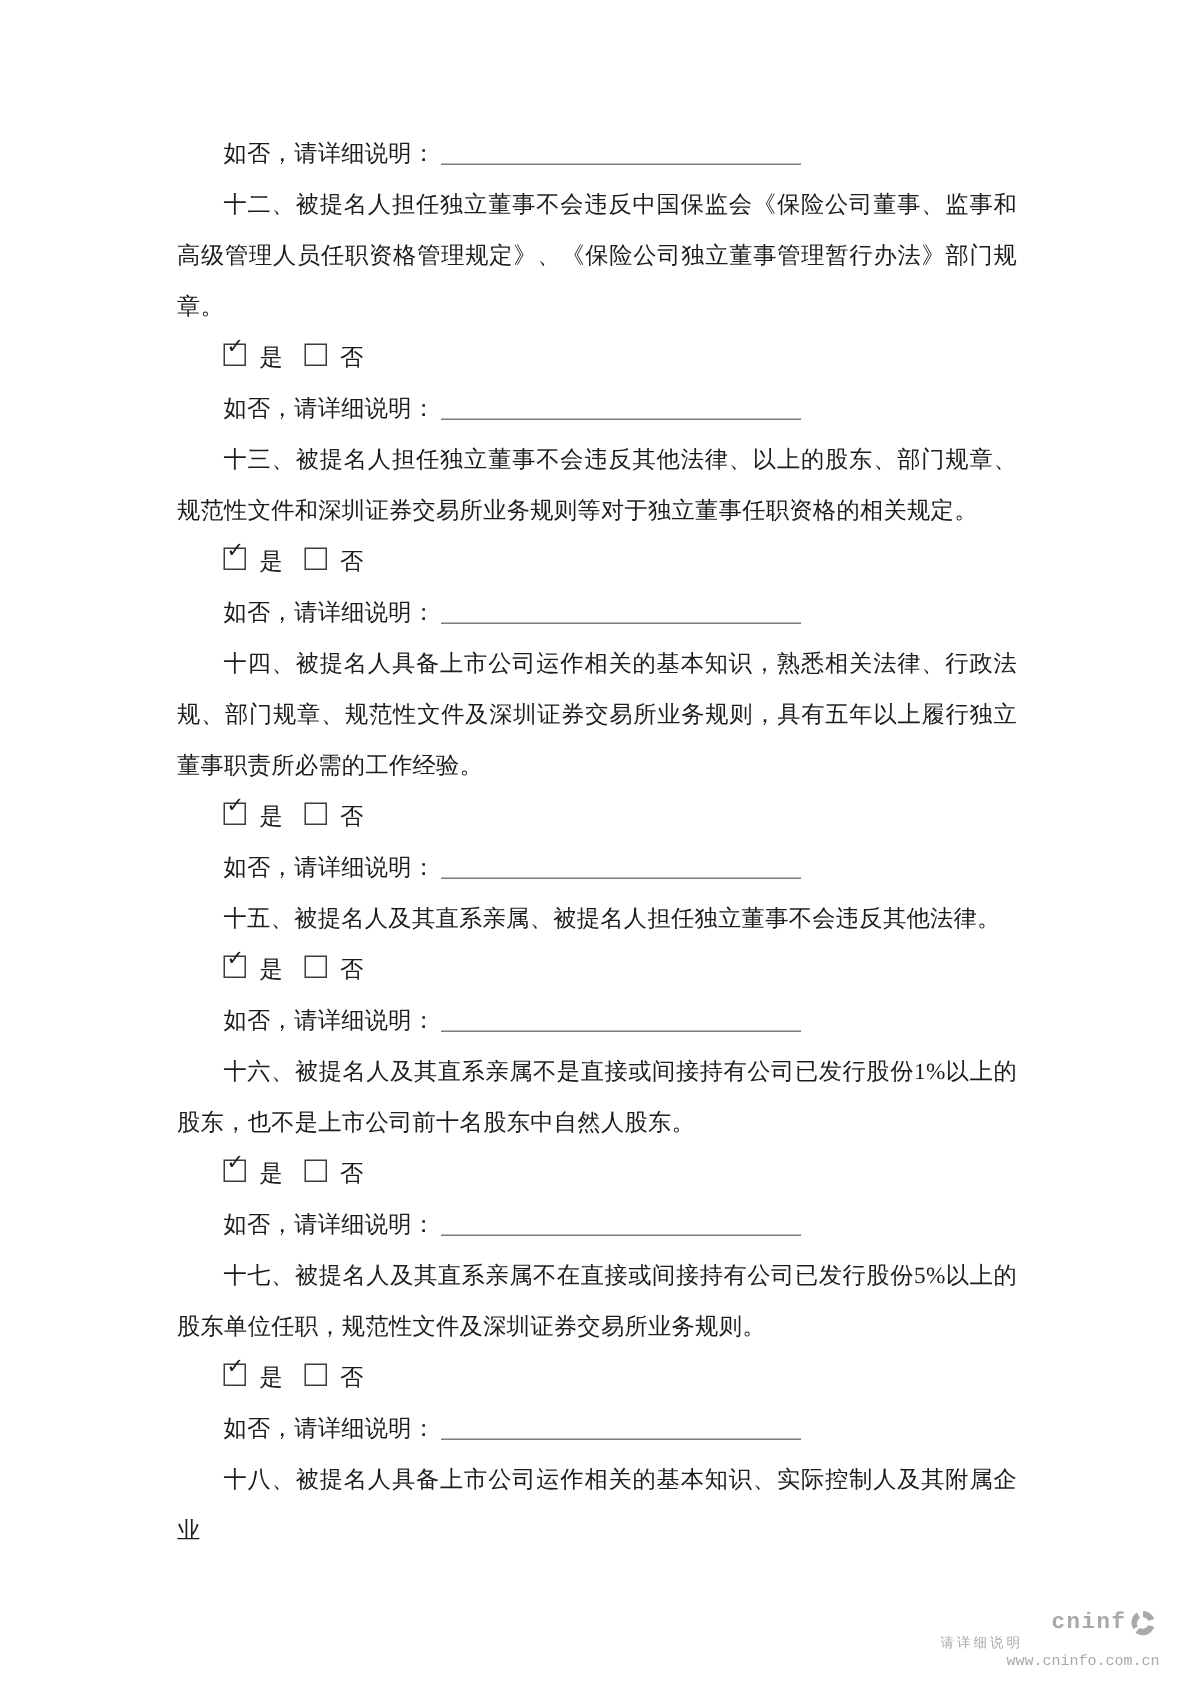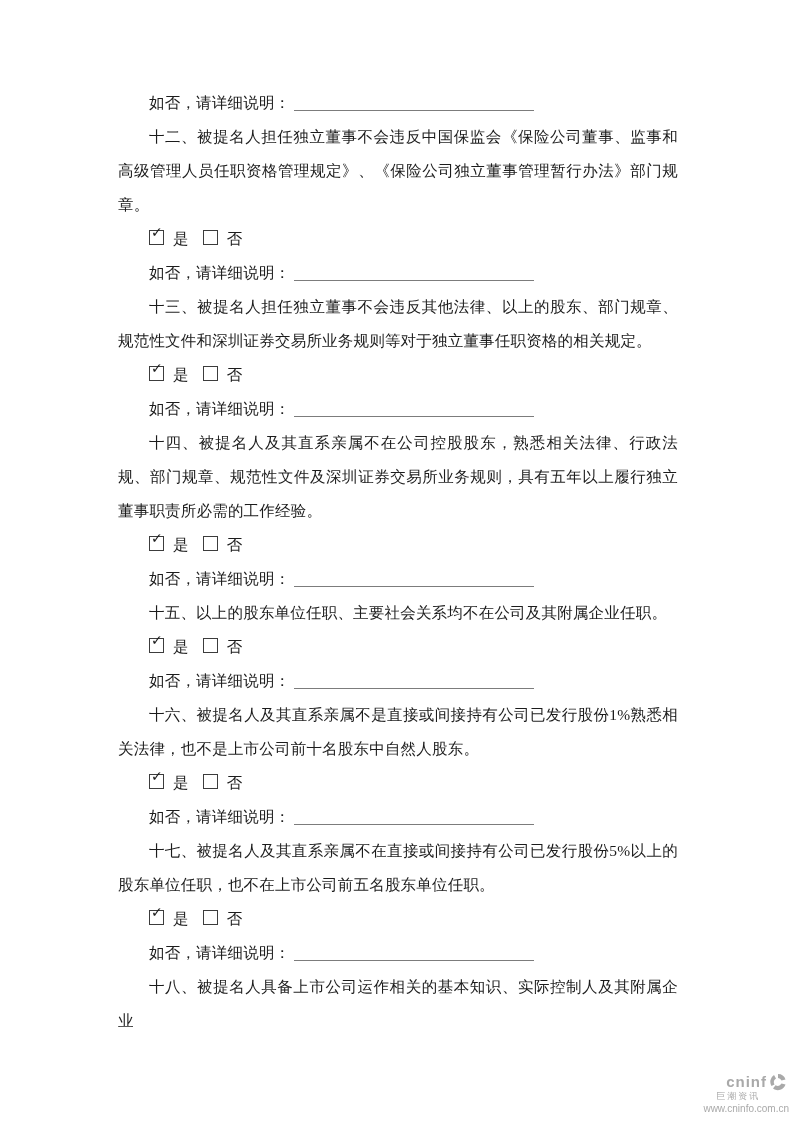--- a/index.html
+++ b/index.html
@@ -24,66 +24,66 @@
   .checkbox .mark{
     position:absolute;left:1px;top:-6px;font-size:14px;line-height:14px;
     color:#1c1c1c;font-family:"DejaVu Sans",sans-serif;
   }
   .cb-label{margin-left:9px;margin-right:14px;}
   .blank{
     display:inline-block;width:240px;height:2px;
     border-bottom:1.4px solid #7c7c7c;vertical-align:-3px;margin-left:4px;
   }
   .watermark{
-    position:absolute;right:4px;bottom:8px;text-align:center;line-height:1.1;
-    font-family:Liberation Sans, sans-serif;
+    position:absolute;right:20px;bottom:8px;text-align:left;line-height:1.1;
+    font-family:Liberation Mono, monospace;
   }
   .wm-row1{display:flex;align-items:center;justify-content:flex-end;gap:2px;padding-right:2px;}
   .wm-name{font-size:15px;font-weight:bold;letter-spacing:1px;}
   .wm-cn{font-size:9px;letter-spacing:2px;margin-top:1px;padding-right:16px;}
-  .wm-url{font-size:10px;margin-top:1px;}
+  .wm-url{font-size:10px;margin-top:1px;margin-left:44px;}
 </style>
 </head>
 <body>
 
 <div class="content">
 
   <p class="para row"><span>如否，请详细说明：</span><span class="blank"></span></p>
 
   <p class="para indent">十二、被提名人担任独立董事不会违反中国保监会《保险公司董事、监事和高级管理人员任职资格管理规定》、《保险公司独立董事管理暂行办法》部门规章。</p>
   <p class="para row">
     <span class="checkbox checked"><span class="mark">✓</span></span><span class="cb-label">是</span><span class="checkbox"></span><span class="cb-label">否</span>
   </p>
   <p class="para row"><span>如否，请详细说明：</span><span class="blank"></span></p>
 
   <p class="para indent">十三、被提名人担任独立董事不会违反其他法律、以上的股东、部门规章、规范性文件和深圳证券交易所业务规则等对于独立董事任职资格的相关规定。</p>
   <p class="para row">
     <span class="checkbox checked"><span class="mark">✓</span></span><span class="cb-label">是</span><span class="checkbox"></span><span class="cb-label">否</span>
   </p>
   <p class="para row"><span>如否，请详细说明：</span><span class="blank"></span></p>
 
-  <p class="para indent">十四、被提名人及其直系亲属不在公司控股股东，熟悉相关法律、行政法规、部门规章、规范性文件及深圳证券交易所业务规则，具有五年以上履行独立董事职责所必需的工作经验。</p>
+  <p class="para indent">十四、被提名人具备上市公司运作相关的基本知识，熟悉相关法律、行政法规、部门规章、规范性文件及深圳证券交易所业务规则，具有五年以上履行独立董事职责所必需的工作经验。</p>
   <p class="para row">
     <span class="checkbox checked"><span class="mark">✓</span></span><span class="cb-label">是</span><span class="checkbox"></span><span class="cb-label">否</span>
   </p>
   <p class="para row"><span>如否，请详细说明：</span><span class="blank"></span></p>
 
-  <p class="para indent">十五、以上的股东单位任职、主要社会关系均不在公司及其附属企业任职。</p>
+  <p class="para indent">十五、被提名人及其直系亲属、被提名人担任独立董事不会违反其他法律。</p>
   <p class="para row">
     <span class="checkbox checked"><span class="mark">✓</span></span><span class="cb-label">是</span><span class="checkbox"></span><span class="cb-label">否</span>
   </p>
   <p class="para row"><span>如否，请详细说明：</span><span class="blank"></span></p>
 
-  <p class="para indent">十六、被提名人及其直系亲属不是直接或间接持有公司已发行股份1%熟悉相关法律，也不是上市公司前十名股东中自然人股东。</p>
+  <p class="para indent">十六、被提名人及其直系亲属不是直接或间接持有公司已发行股份1%以上的股东，也不是上市公司前十名股东中自然人股东。</p>
   <p class="para row">
     <span class="checkbox checked"><span class="mark">✓</span></span><span class="cb-label">是</span><span class="checkbox"></span><span class="cb-label">否</span>
   </p>
   <p class="para row"><span>如否，请详细说明：</span><span class="blank"></span></p>
 
-  <p class="para indent">十七、被提名人及其直系亲属不在直接或间接持有公司已发行股份5%以上的股东单位任职，也不在上市公司前五名股东单位任职。</p>
+  <p class="para indent">十七、被提名人及其直系亲属不在直接或间接持有公司已发行股份5%以上的股东单位任职，规范性文件及深圳证券交易所业务规则。</p>
   <p class="para row">
     <span class="checkbox checked"><span class="mark">✓</span></span><span class="cb-label">是</span><span class="checkbox"></span><span class="cb-label">否</span>
   </p>
   <p class="para row"><span>如否，请详细说明：</span><span class="blank"></span></p>
 
   <p class="para indent">十八、被提名人具备上市公司运作相关的基本知识、实际控制人及其附属企业</p>
 
 </div>
 
 <div class="watermark" style="color:#a9a9a9;">
@@ -92,15 +92,15 @@
     <span style="display:inline-block;width:18px;height:18px;">
       <svg width="18" height="18" viewBox="0 0 18 18">
         <g fill="#a9a9a9">
           <path d="M9 1 A8 8 0 0 1 16.5 6.5 L12.5 7.5 A4.5 4.5 0 0 0 9 5 Z"></path>
           <path d="M16.5 11.5 A8 8 0 0 1 4 15.5 L6.5 12.3 A4.5 4.5 0 0 0 12.5 10.5 Z"></path>
           <path d="M2.5 13 A8 8 0 0 1 5 2 L7 5.6 A4.5 4.5 0 0 0 5.5 11.5 Z"></path>
         </g>
       </svg>
     </span>
   </div>
-  <div class="wm-cn">巨潮资讯</div>
+  <div class="wm-cn">请详细说明</div>
   <div class="wm-url">www.cninfo.com.cn</div>
 </div>
 
 </body></html>

